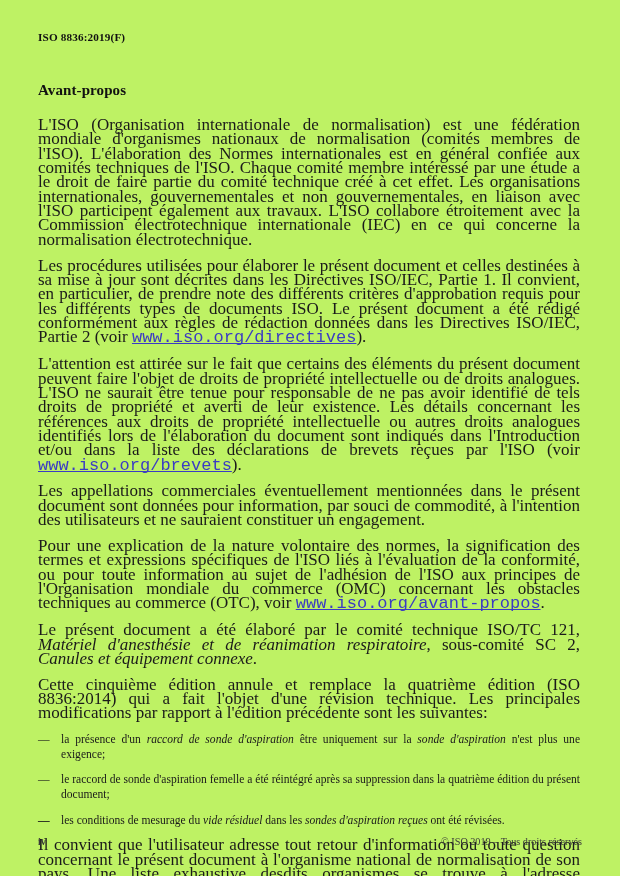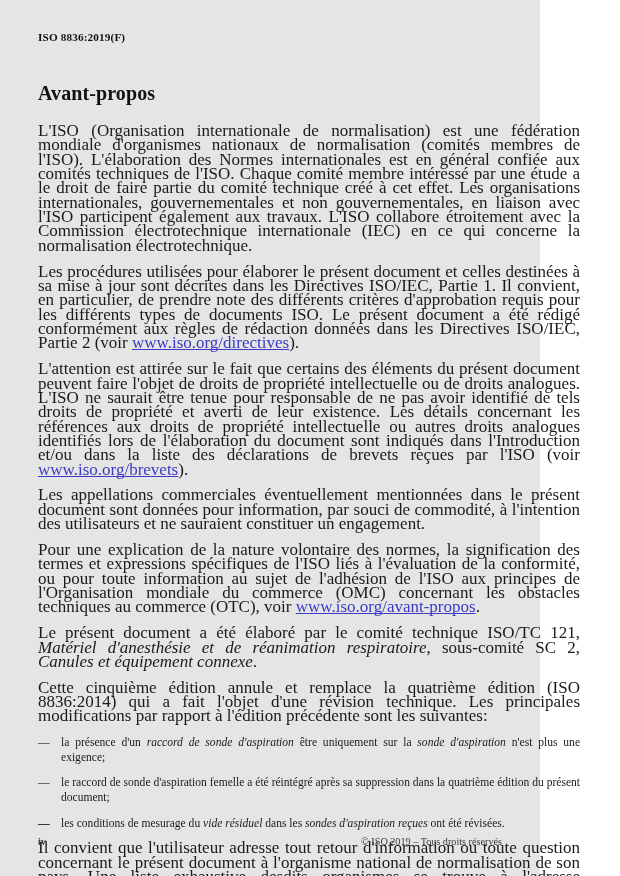--- a/index.html
+++ b/index.html
@@ -11,42 +11,42 @@
   body {
     width: 620px;
     height: 876px;
     overflow: hidden;
     font-family: "Liberation Serif", "DejaVu Serif", serif;
     color: #1a1a1a;
     -webkit-font-smoothing: antialiased;
   }
   .page {
     position: relative;
-    width: 540px;
+    width: 620px;
     height: 876px;
     box-sizing: border-box;
-    background: #e5e5e5;
+    background: #bef264;
   }
   .running-head {
     position: absolute;
     left: 38px;
     top: 31px;
     font-size: 11.2px;
     font-weight: bold;
     letter-spacing: 0.15px;
     color: #111;
   }
   .content {
     position: absolute;
     left: 38px;
     top: 82px;
     width: 542px;
   }
   h1.clause-title {
-    font-size: 20px;
+    font-size: 15px;
     font-weight: bold;
     margin: 0 0 19px 0;
     letter-spacing: 0.1px;
     color: #111;
   }
   p.body-para {
     font-size: 17px;
     line-height: 14.35px;
     margin: 0 0 11.5px 0;
     text-align: justify;
@@ -73,20 +73,21 @@
     position: absolute;
     left: 0;
     top: 0;
   }
   .lead-para { margin-bottom: 11.5px; }
   i, .it { font-style: italic; }
   a.doc-link, .doc-link {
     color: #3b3bc4;
     text-decoration: underline;
     text-decoration-skip-ink: none;
+    font-family: Liberation Mono, monospace;
   }
   .footer {
     position: absolute;
     left: 38px;
     right: 38px;
     bottom: 26px;
     height: 14px;
     font-size: 10.2px;
     color: #3a3a3a;
   }

